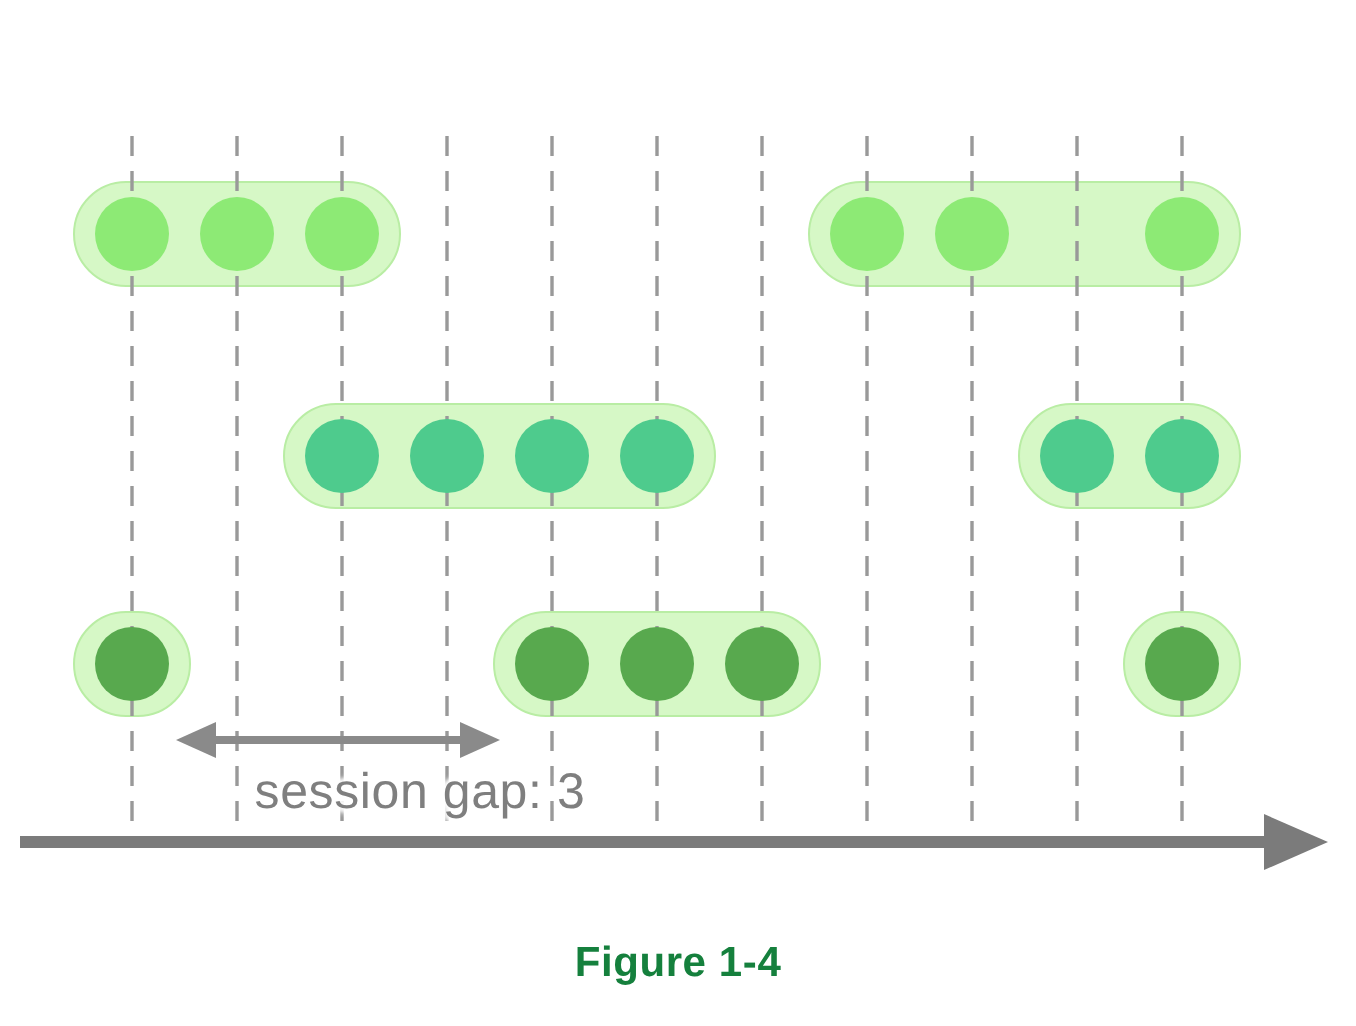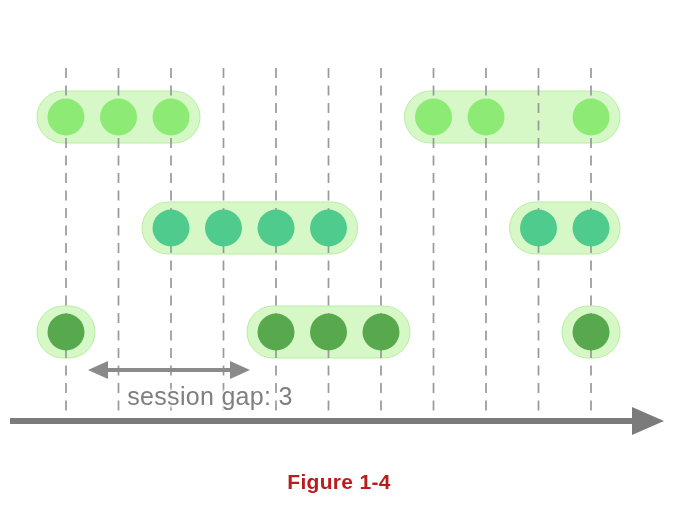--- a/index.html
+++ b/index.html
@@ -70,14 +70,14 @@
         <line x1="10" y1="421" x2="634" y2="421" stroke="#7b7b7b" stroke-width="6"></line>
         <polygon points="632,407 664,421 632,435" fill="#7b7b7b"></polygon>
       </g>
       <g>
         <line x1="106" y1="370" x2="232" y2="370" stroke="#8a8a8a" stroke-width="4"></line>
         <polygon points="88,370 108,361 108,379" fill="#8a8a8a"></polygon>
         <polygon points="250,370 230,361 230,379" fill="#8a8a8a"></polygon>
       </g>
     </svg>
   <div id="gap-label" style="color: rgb(127, 127, 127);">session gap: 3</div>
-  <div id="caption" style="color: #b91c1c;">Figure 1-4</div>
+  <div id="caption" style="color: #15803d;">Figure 1-4</div>
 </div>
 
 </body></html>

